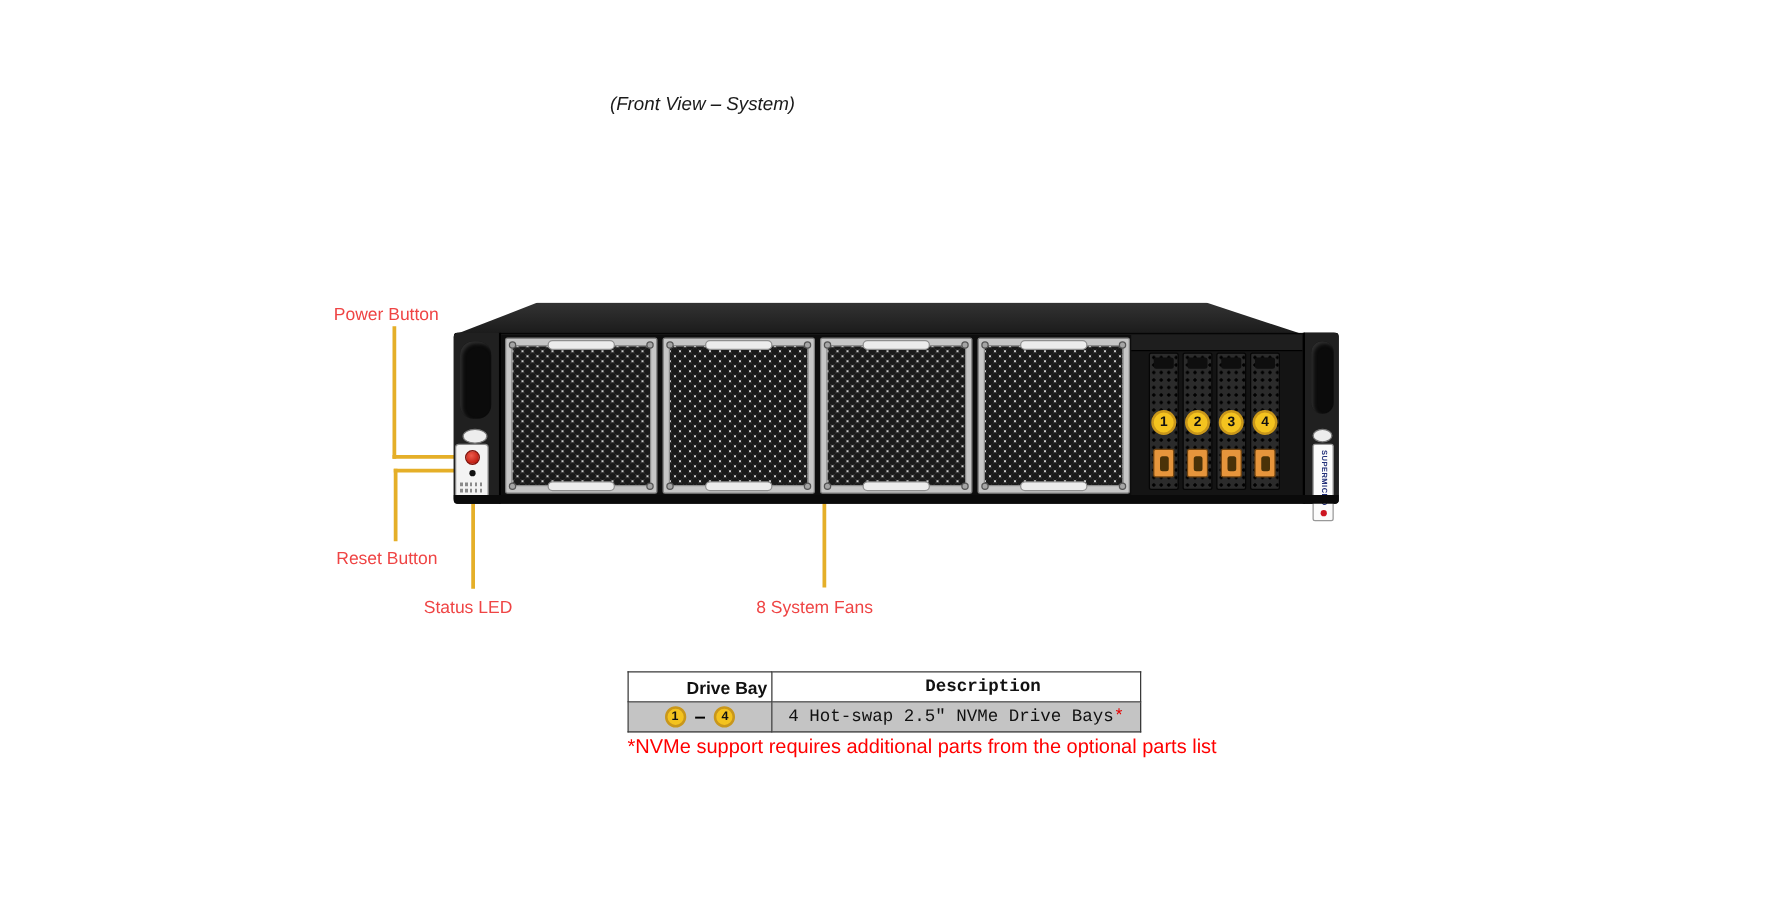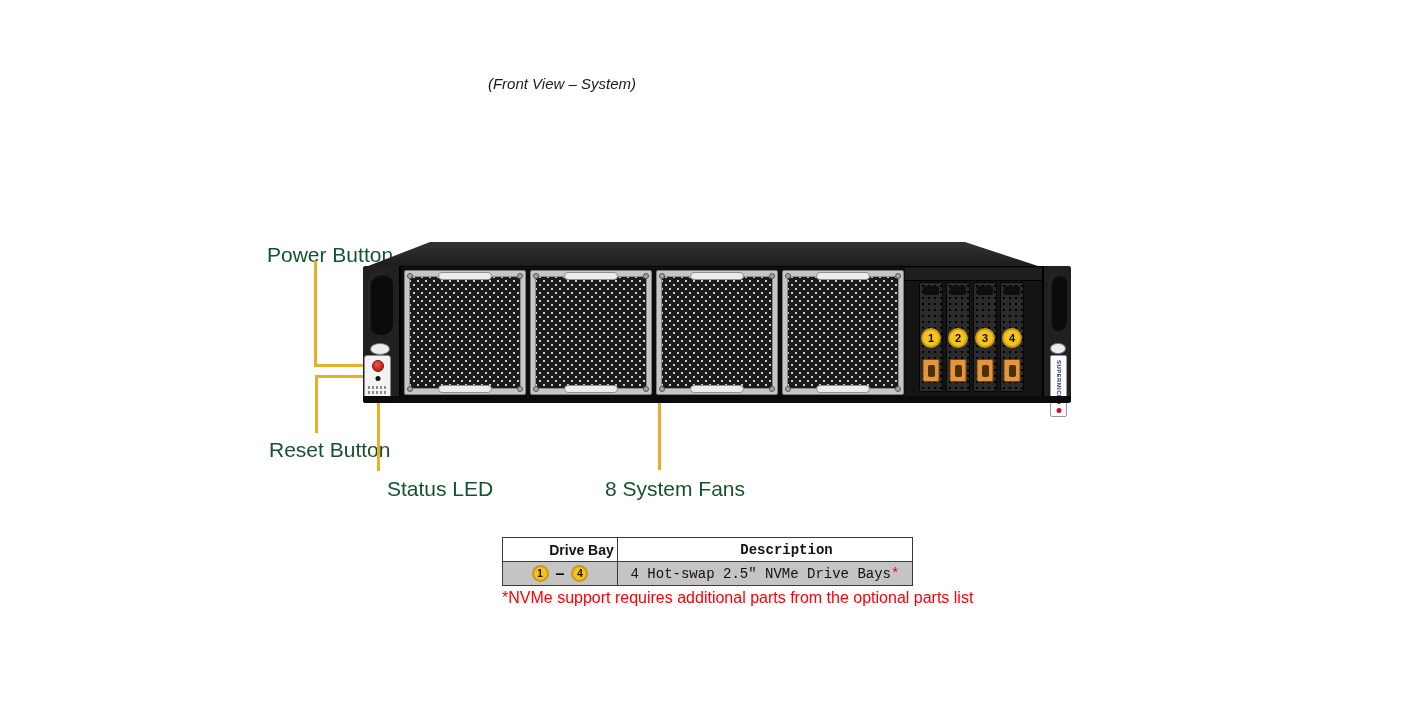--- a/index.html
+++ b/index.html
@@ -6,24 +6,24 @@
   html,body { width:1416px; height:720px; background:#ffffff; overflow:hidden;
               font-family:"Liberation Sans", sans-serif; position:relative; }
 
   .abs { position:absolute; }
 
   
   #figure-title { top:75px; left:0; width:1124px; text-align:center;
                   font-size:15px; font-style:italic; color:#1a1a1a; }
 
   
-  .callout-label { font-size:21px; color:#14532d; white-space:nowrap; }
+  .callout-label { font-size:14px; color:#ef4444; white-space:nowrap; }
   #label-power  { left:267px; top:243px; }
   #label-reset  { left:269px; top:438px; }
-  #label-status { left:339px; top:477px;margin-left:48px; }
+  #label-status { left:339px; top:477px; }
   #label-fans   { left:605px; top:477px; }
 
   .callout-line { background:#E5AF28; }
   #line-power-v  { left:314px; top:261px; width:3px;  height:106px; }
   #line-power-h  { left:314px; top:364px; width:52px; height:3px;  }
   #line-reset-h  { left:315px; top:375px; width:51px; height:3px;  }
   #line-reset-v  { left:315px; top:375px; width:3px;  height:58px; }
   #line-status-v { left:377px; top:401px; width:3px;  height:70px; }
   #line-fans-v   { left:658px; top:396px; width:3px;  height:74px; }
 

